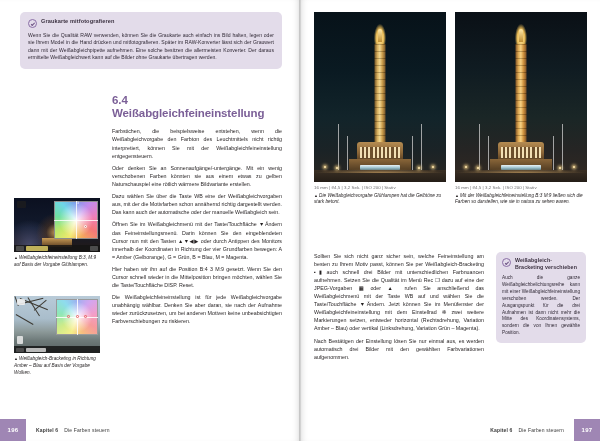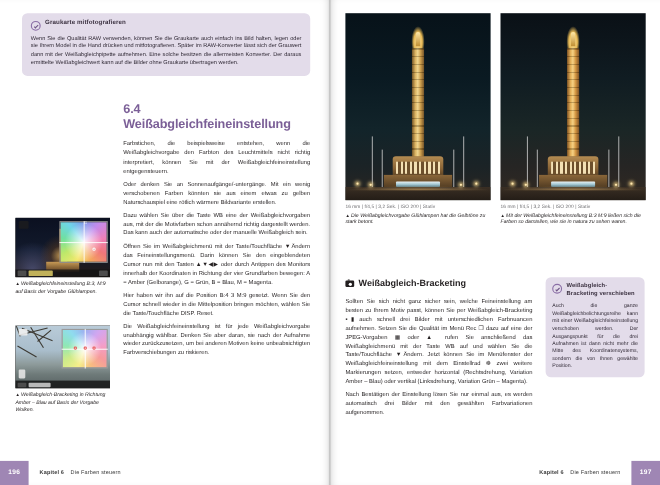--- a/index.html
+++ b/index.html
@@ -382,24 +382,20 @@
           </div>
           <div class="exif">16 mm | f/4,5 | 3,2 Sek. | ISO 200 | Stativ</div>
           <div class="caption">
             <span class="tri">▲ </span><span>Mit der Weißabgleichfeineinstellung B:3 M:9 ließen sich die Farben so darstellen, wie sie in natura zu sehen waren.</span>
           </div>
         </div>
 
       </div>
 
       <div class="rp-col body-col">
-        <div class="h3">
-          <span class="cam-icon"></span>
-          <span>Weißabgleich-Bracketing</span>
-        </div>
         <p>Sollten Sie sich nicht ganz sicher sein, welche Feineinstellung am besten zu Ihrem Motiv passt, können Sie per Weißabgleich-Bracketing ▪▮ auch schnell drei Bilder mit unterschiedlichen Farbnuancen aufnehmen. Setzen Sie die Qualität im Menü Rec ❐ dazu auf eine der JPEG-Vorgaben ▦ oder ▲ rufen Sie anschließend das Weißabgleichmenü mit der Taste WB auf und wählen Sie die Taste/Touchfläche ▼Ändern. Jetzt können Sie im Menüfenster der Weißabgleichfeineinstellung mit dem Einstellrad ☸ zwei weitere Markierungen setzen, entweder horizontal (Rechtsdrehung, Variation Amber – Blau) oder vertikal (Linksdrehung, Variation Grün – Magenta).</p>
         <p>Nach Bestätigen der Einstellung lösen Sie nur einmal aus, es werden automatisch drei Bilder mit den gewählten Farbvariationen aufgenommen.</p>
       </div>
 
       <div class="rp-side">
         <div class="tipbox">
           <div class="tip-head">
             <span class="check-icon"></span>
             <span class="tip-title">Weißabgleich-Bracketing verschieben</span>
           </div>

